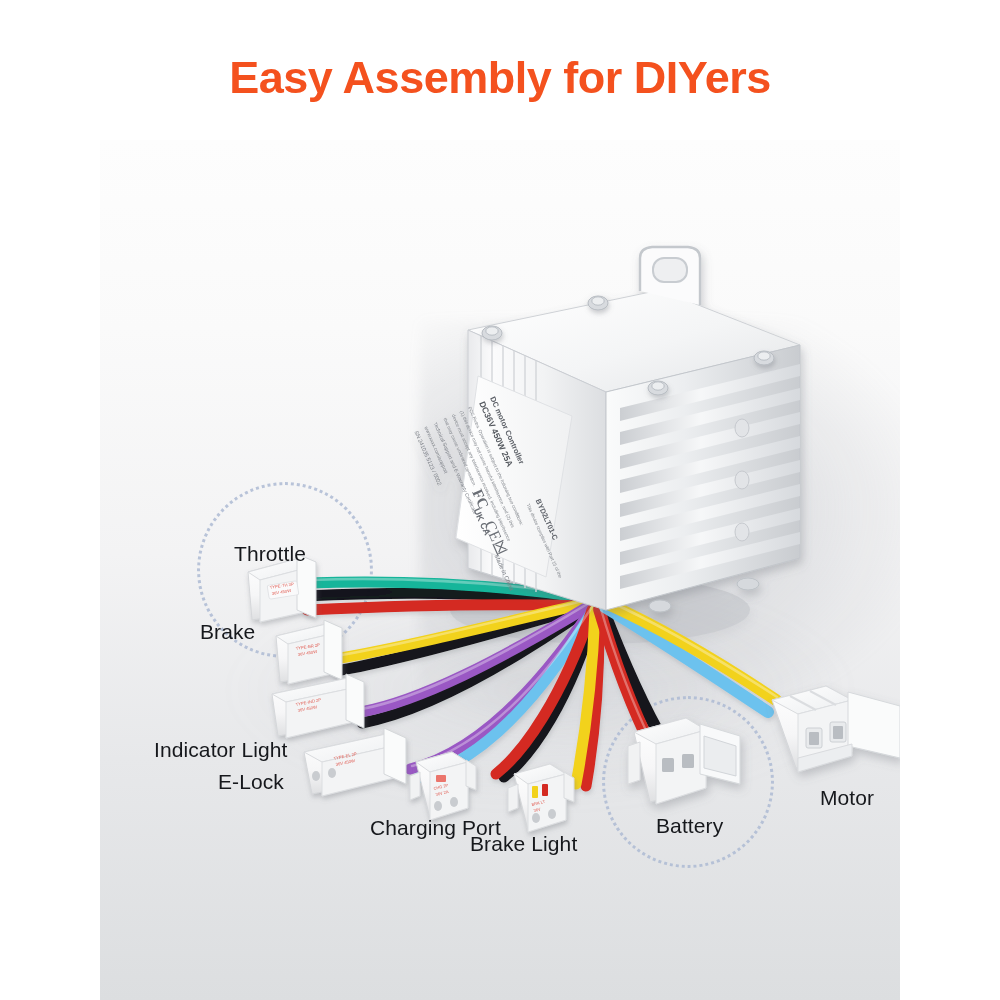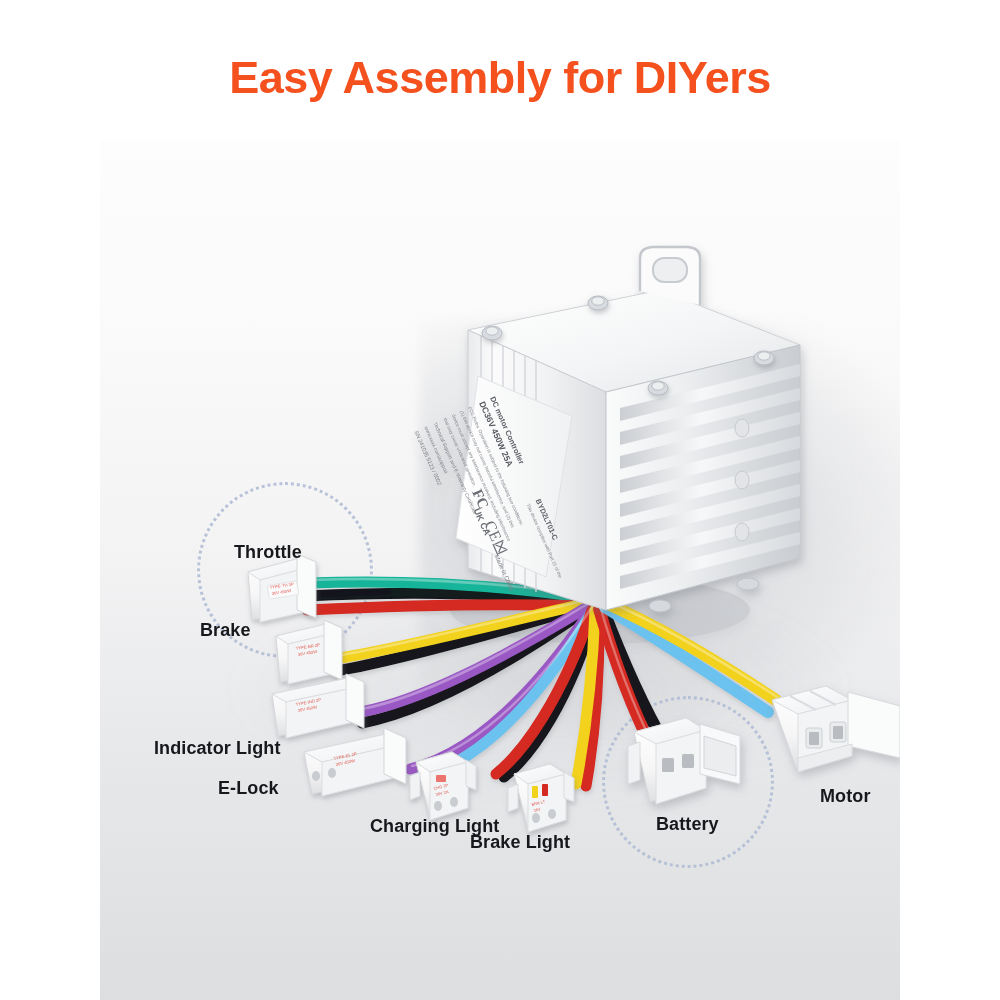--- a/index.html
+++ b/index.html
@@ -39,24 +39,24 @@
   
   .halo {
     position:absolute; border-radius:50%;
     border:3px dotted #aebbd4;
     opacity:.85;
   }
 
   
   .lbl {
     position:absolute;
-    font-size:18px;
+    font-size:21px;
     color:#16181c;
     white-space:nowrap;
-    font-weight:700;
+    font-weight:400;
     letter-spacing:.1px;
   }
 
   
   #stage { position:absolute; left:0; top:0; width:800px; height:860px; }
 </style>
 </head>
 <body>
 
 <div id="root">
@@ -343,20 +343,20 @@
         <rect x="733" y="586" width="10" height="13" rx="1" fill="#b9bdc2"></rect>
 
         <polygon points="698,618 752,604 752,616 698,632" fill="#eceef0" stroke="#d9dbde"></polygon>
       </g>
 
     </svg>
 
     <div class="lbl" style="left:134px; top:402px;">Throttle</div>
     <div class="lbl" style="left:100px; top:480px;">Brake</div>
     <div class="lbl" style="left:54px;  top:560px;margin-top:38px;">Indicator Light</div>
-    <div class="lbl" style="left:118px; top:630px;margin-top:8px;">E-Lock</div>
-    <div class="lbl" style="left:270px; top:676px;">Charging Light</div>
+    <div class="lbl" style="left:118px; top:630px;">E-Lock</div>
+    <div class="lbl" style="left:270px; top:676px;">Charging Port</div>
     <div class="lbl" style="left:370px; top:692px;">Brake Light</div>
     <div class="lbl" style="left:556px; top:674px;">Battery</div>
     <div class="lbl" style="left:684px; top:646px;margin-left:36px;">Motor</div>
 
   </div>
 </div>
 
 </body></html>

